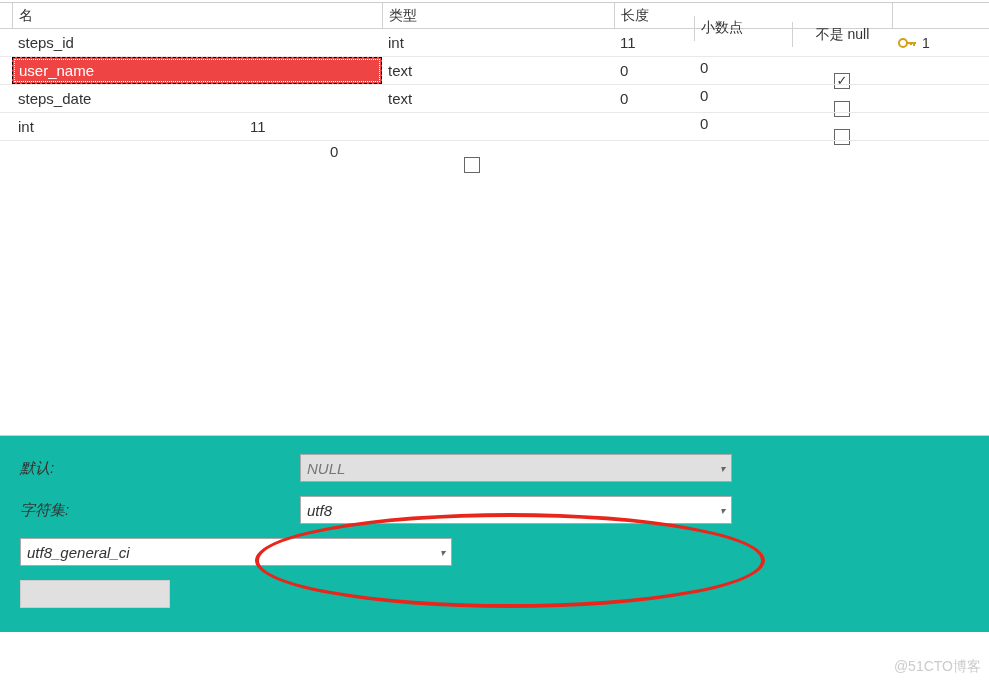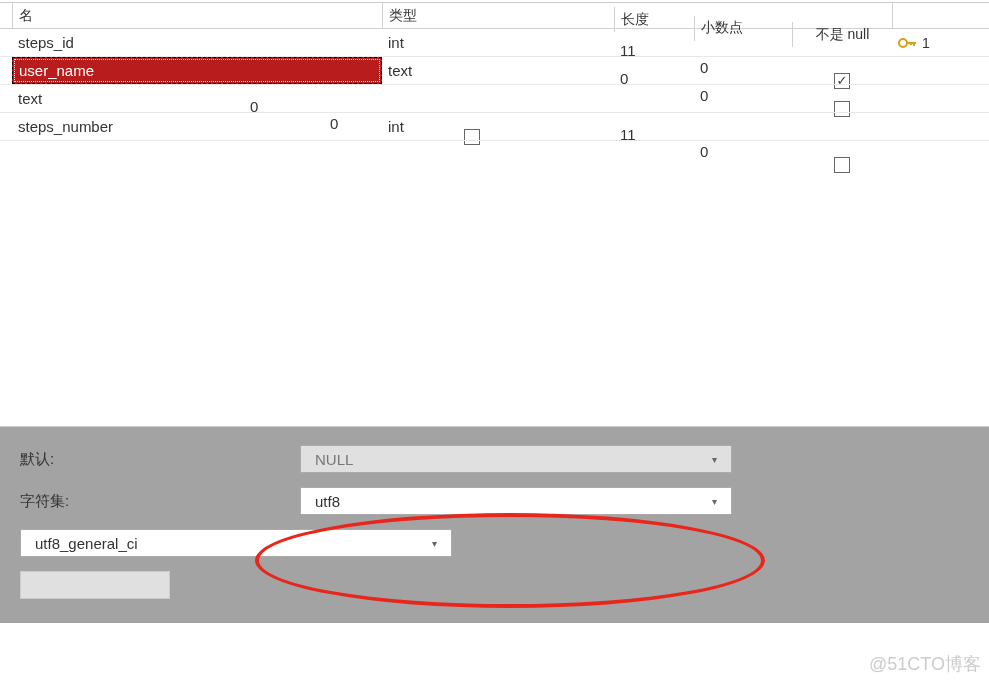--- a/index.html
+++ b/index.html
@@ -35,21 +35,21 @@
       color: #333;
       height: 100%;
       display: flex;
       align-items: center;
     }
     .grid-header .col:first-child { border-left: none; }
     
     .col-indicator { width: 10px; flex: 0 0 10px; border-left: none !important; padding:0; }
     .col-name { flex: 0 0 370px; }
     .col-type { flex: 0 0 232px; }
-    .col-length { flex: 0 0 80px; margin-top: 8px; }
+    .col-length { flex: 0 0 80px; }
     .col-decimal { flex: 0 0 98px; margin-top: 25px; }
     .col-notnull { flex: 0 0 100px; justify-content:center;margin-top:38px; }
     .col-key { flex: 1; }
     
     .grid-body .row {
       display: flex;
       height: 28px;
       align-items: flex-start;
       border-bottom: 1px solid #e8e8e8;
       position: relative;
@@ -58,21 +58,21 @@
     .grid-body .cell {
       padding: 3px 6px;
       font-size: 15px;
       color: #333;
       height: 100%;
       display: flex;
       align-items: center;
     }
     
     .row-selected .cell.col-name {
-      background: #b91c1c;
+      background: #ef4444;
       color: #fff;
       border: 1px dashed #000;
       outline: 1px dotted #fff;
       outline-offset: -3px;
     }
     
     .row-indicator {
       width: 10px;
       flex: 0 0 10px;
       display:flex;
@@ -105,24 +105,25 @@
       gap: 2px;
       color: #c59a1e;
       font-size: 14px;
     }
     
     
     .props-panel {
       position: absolute;
       left: 0;
       right: 0;
-      top: 426px;
+      top: 435px;
       border-top: 1px solid #ccc;
       padding: 18px 20px 10px 20px;
-      background: #a3a3a3;
+      background: #14b8a6;
+      font-style: italic;
     }
     
     .prop-row {
       display: flex;
       align-items: center;
       margin-bottom: 14px;
       height: 28px;
     }
     
     .prop-label {
@@ -130,21 +131,21 @@
       flex: 0 0 280px;
       font-size: 15px;
       color: #333;
     }
     
     .prop-field {
       flex: 0 0 432px;
       height: 28px;
       border: 1px solid #aaa;
       background: #fff;
-      padding: 3px 14px;
+      padding: 3px 6px;
       font-size: 15px;
       color: #333;
       display: flex;
       align-items: center;
       justify-content: space-between;
       position: relative;
     }
     
     .prop-field.disabled {
       background: #e0e0e0;
@@ -187,21 +188,21 @@
       border-radius: 50%;
       pointer-events: none;
       z-index: 10;
     }
     
     .watermark {
       position: absolute;
       right: 8px;
       bottom: 6px;
       color: #ccc;
-      font-size: 18px;
+      font-size: 14px;
     }
   </style>
 </head>
 <body>
 
 <div class="grid-container">
   <div class="grid-header">
     <div class="col col-indicator"></div>
     <div class="col col-name">名</div>
     <div class="col col-type">类型</div>
@@ -242,31 +243,31 @@
         <div class="cell col-type">text</div>
         <div class="cell col-length">0</div>
         <div class="cell col-decimal">0</div>
         <div class="cell col-notnull" style="justify-content: center;">
           <span class="checkbox"></span>
         </div>
         <div class="cell col-key"></div>
       </div>
       <div class="row">
         <div class="cell row-indicator"></div>
+        <div class="cell col-name">steps_date</div>
         <div class="cell col-type">text</div>
         <div class="cell col-length">0</div>
         <div class="cell col-decimal">0</div>
         <div class="cell col-notnull" style="justify-content: center;">
           <span class="checkbox"></span>
         </div>
         <div class="cell col-key"></div>
       </div>
       <div class="row">
         <div class="cell row-indicator"></div>
-        <div class="cell col-name">steps_number</div>
         <div class="cell col-type">int</div>
         <div class="cell col-length">11</div>
         <div class="cell col-decimal">0</div>
         <div class="cell col-notnull" style="justify-content: center;">
           <span class="checkbox"></span>
         </div>
         <div class="cell col-key"></div>
       </div>
     </div>
 </div>

